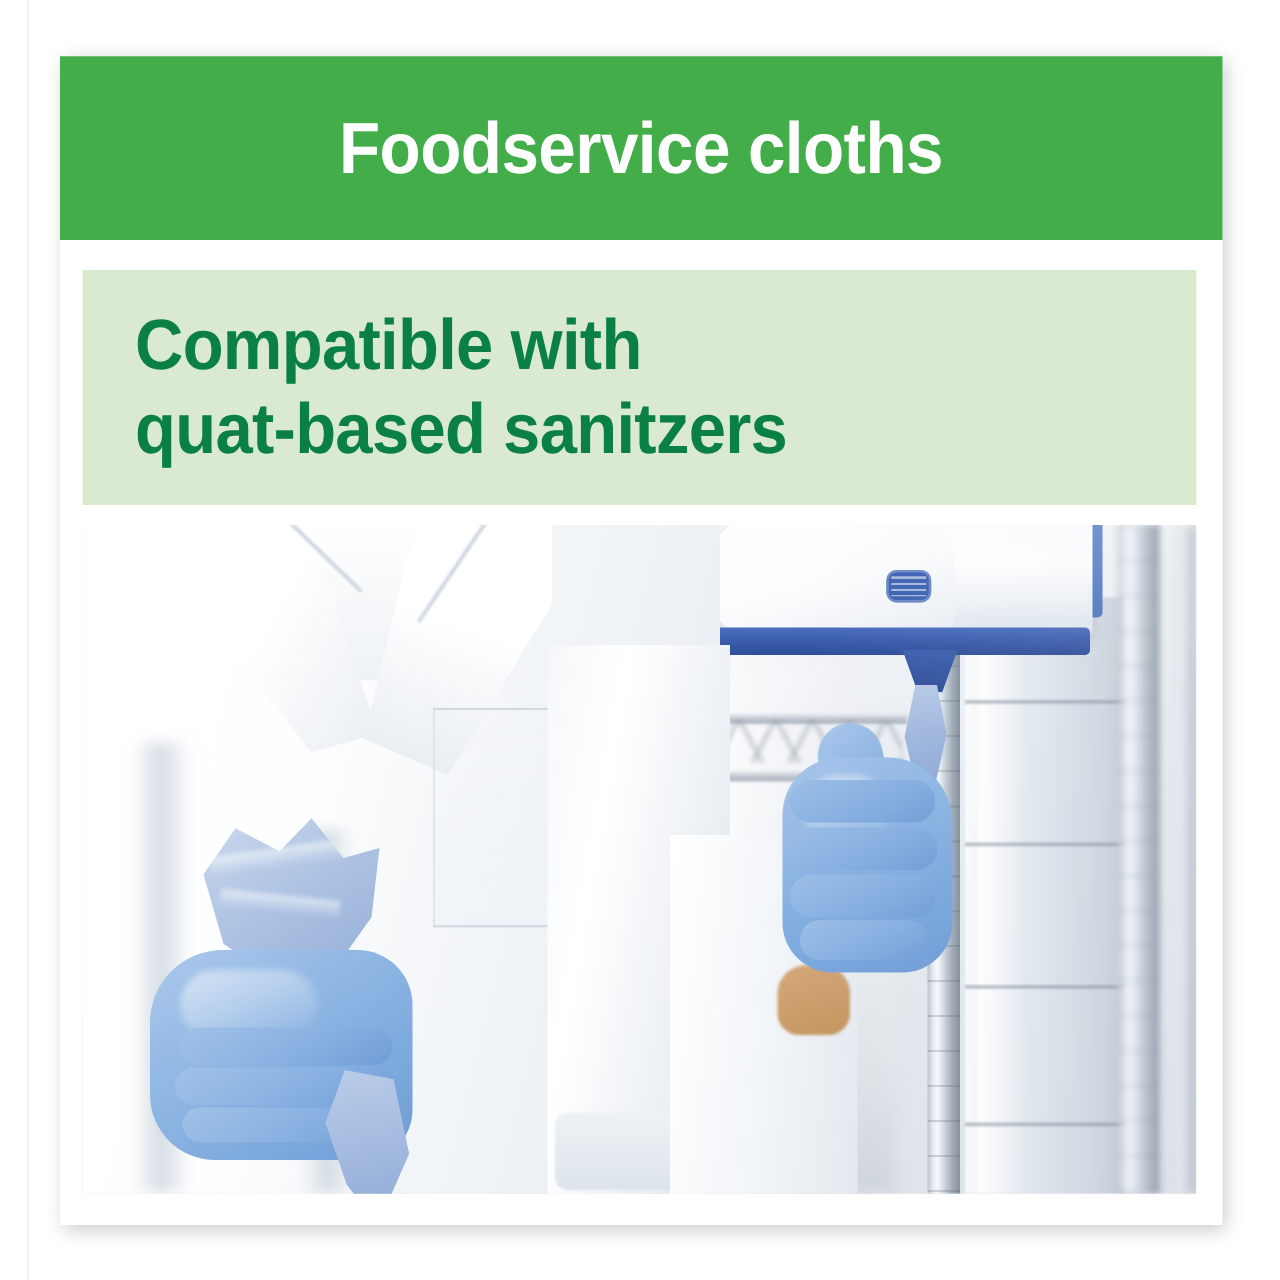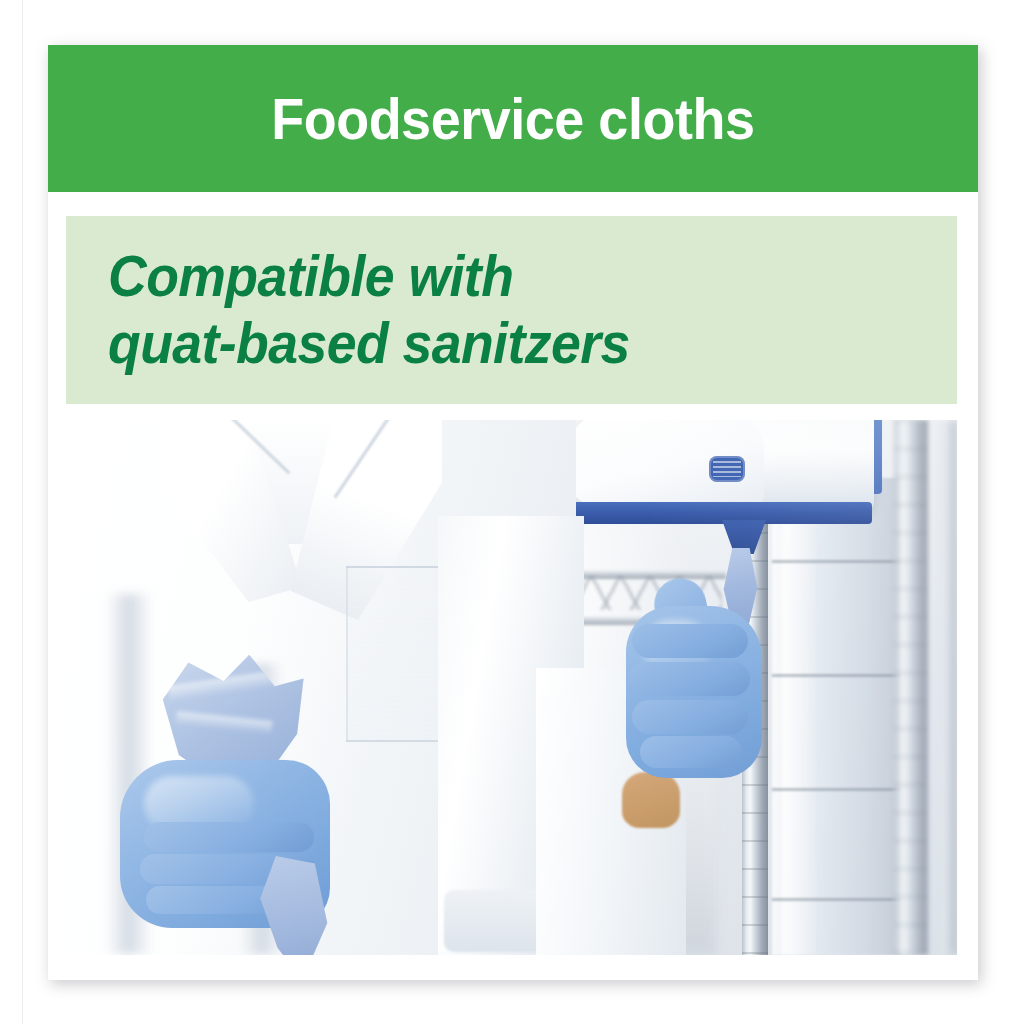--- a/index.html
+++ b/index.html
@@ -74,21 +74,20 @@
     left: 18px;
     top: 171px;
     width: 891px;
     height: 188px;
     background: #d9ead0;
     display: flex;
     flex-direction: column;
     justify-content: center;
     padding-left: 42px;
     box-sizing: border-box;
-    font-style: italic;
   }
   .subhead-line {
     color: #0b8043;
     font-size: 57px;
     font-weight: 700;
     line-height: 1.17;
     letter-spacing: -0.6px;
     transform: scaleX(0.94);
     transform-origin: left center;
     white-space: nowrap;

